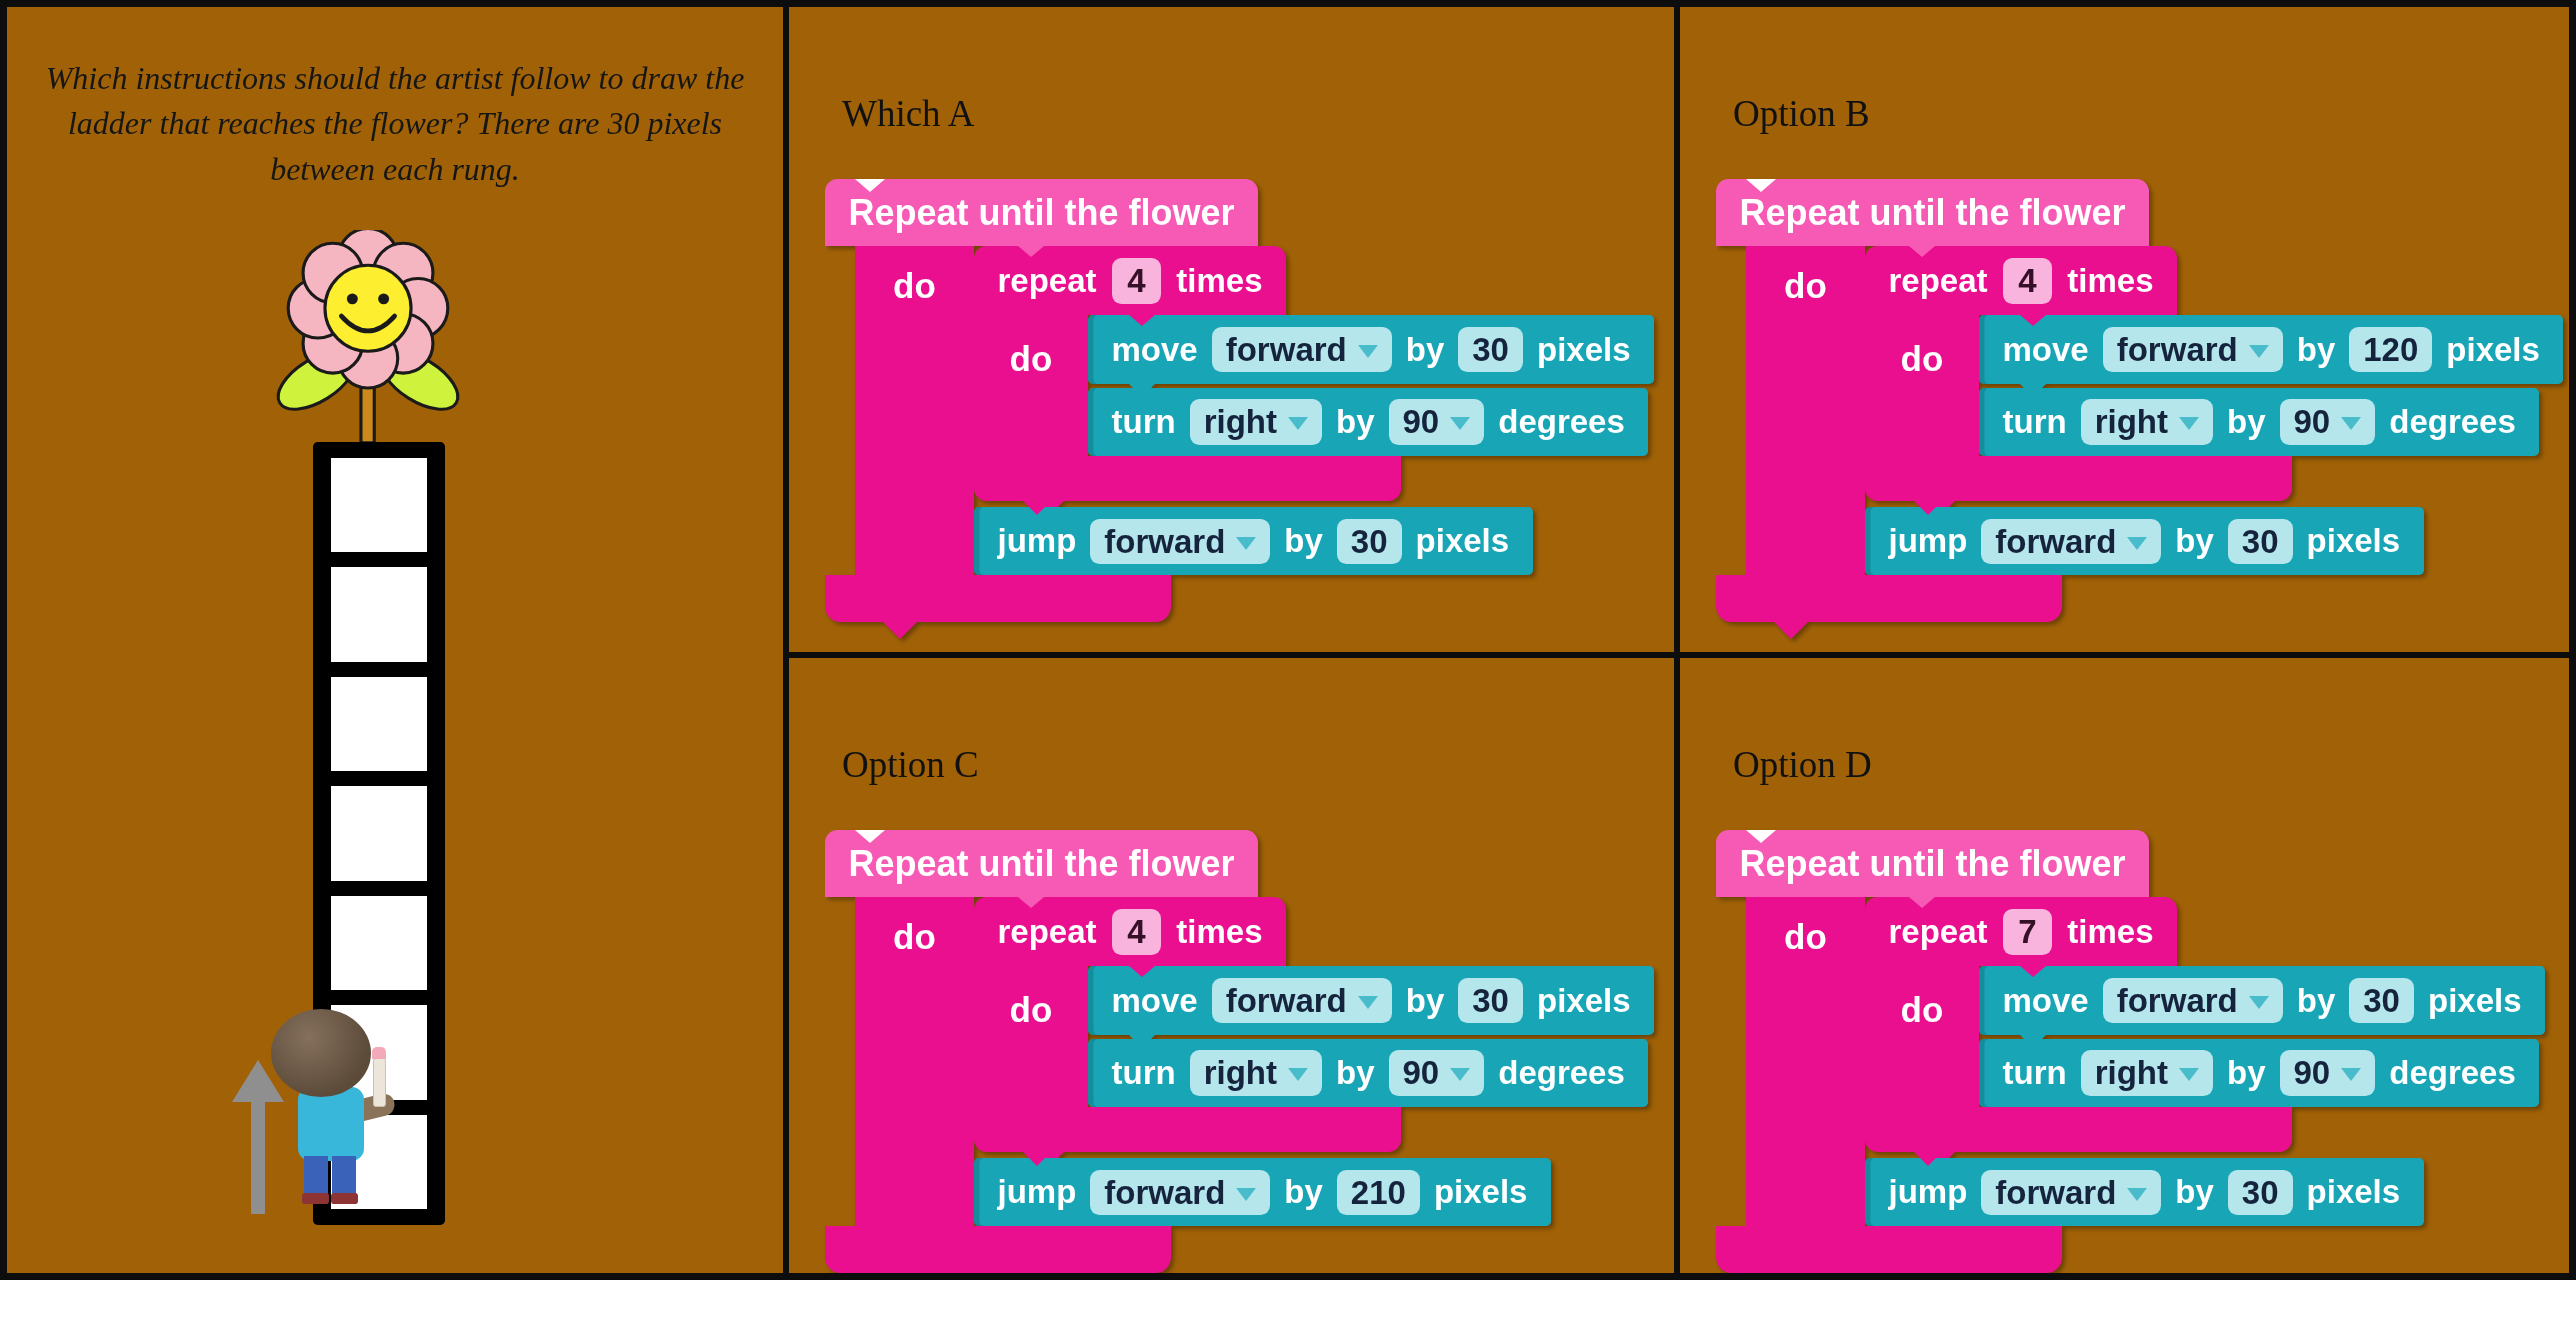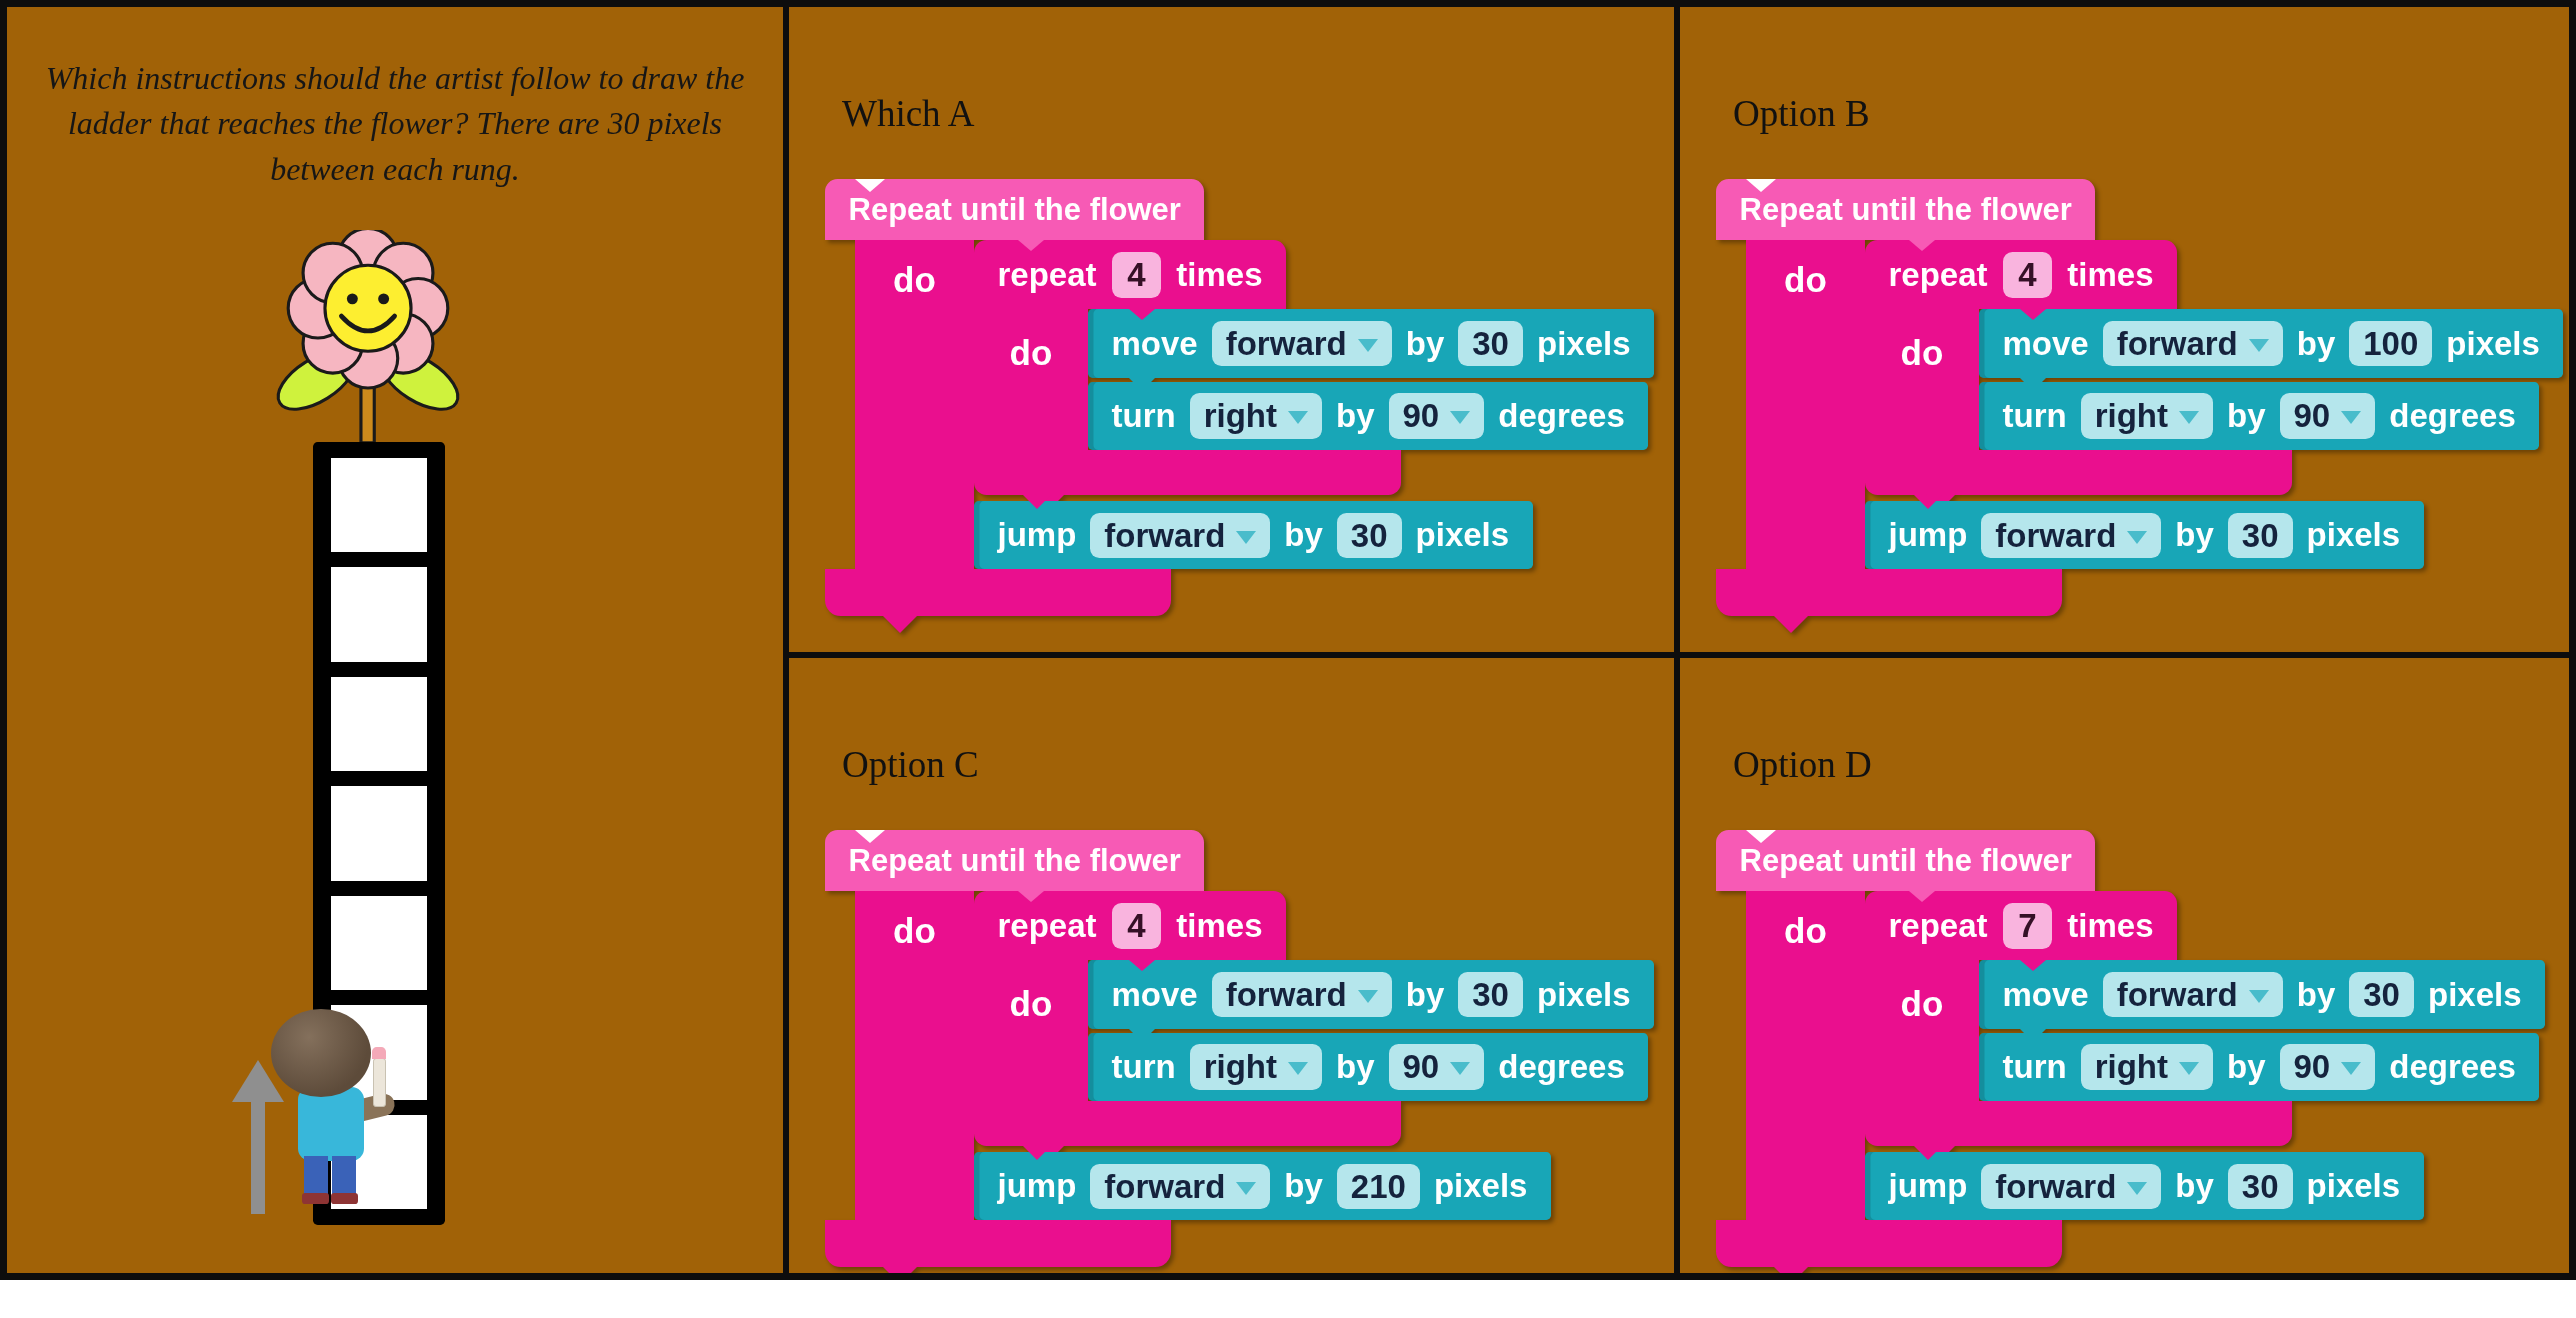--- a/index.html
+++ b/index.html
@@ -55,21 +55,21 @@
   .cell-b{left:1673px;top:0;width:888px;height:645px;}
   .cell-c{left:782px;top:651px;width:885px;height:653px;}
   .cell-d{left:1673px;top:651px;width:888px;height:653px;}
   .option-label{margin:85px 0 0 53px;font-family:"Liberation Serif",serif;font-size:37px;color:#111;}
 
   
   .ob{position:relative;width:max-content;margin:44px 0 0 36px;
     filter:drop-shadow(3.1px 3.9px 2.3px rgba(0,0,0,.33));
     font-size:33px;font-weight:bold;color:#fff;}
   .ob-header{position:relative;background:var(--pink-light);border-radius:12.5px 12.5px 0 0;
-    padding:13.3px 23.5px 11.7px;width:max-content;min-width:356px;font-size:31px;}
+    padding:13.3px 23.5px 11.7px;width:max-content;min-width:356px;font-size:36px;}
   .ob-header::before{content:"";position:absolute;top:0;left:30px;
     border-left:15px solid transparent;border-right:15px solid transparent;border-top:13.3px solid #fff;}
   .ob-body{display:flex;margin-left:30px;}
   .ob-spine{background:var(--pink);width:119px;display:flex;justify-content:center;
     align-items:flex-start;padding-top:20.4px;font-size:35px;}
   .ob-content{display:flex;flex-direction:column;align-items:flex-start;}
   .ob-foot{position:relative;background:var(--pink);width:346px;height:47px;border-radius:0 0 15.7px 15.7px;}
   .ob-foot::after{content:"";position:absolute;bottom:-17px;left:56px;
     border-left:19px solid transparent;border-right:19px solid transparent;border-top:19px solid var(--pink);}
 
@@ -251,21 +251,21 @@
                   <span>do</span>
                 </div>
               <div class="rb-content">
                 <div class="cmd cmd-move">
                   <span>move</span>
                   <span class="field">
                       <span>forward</span>
                       <span class="caret"></span>
                     </span>
                   <span>by</span>
-                  <span class="field">100</span>
+                  <span class="field">120</span>
                   <span>pixels</span>
                 </div>
                 <div class="cmd cmd-turn">
                   <span>turn</span>
                   <span class="field">
                       <span>right</span>
                       <span class="caret"></span>
                     </span>
                   <span>by</span>
                   <span class="field">

